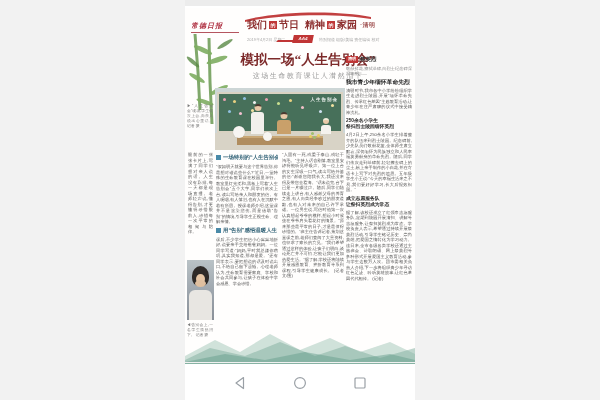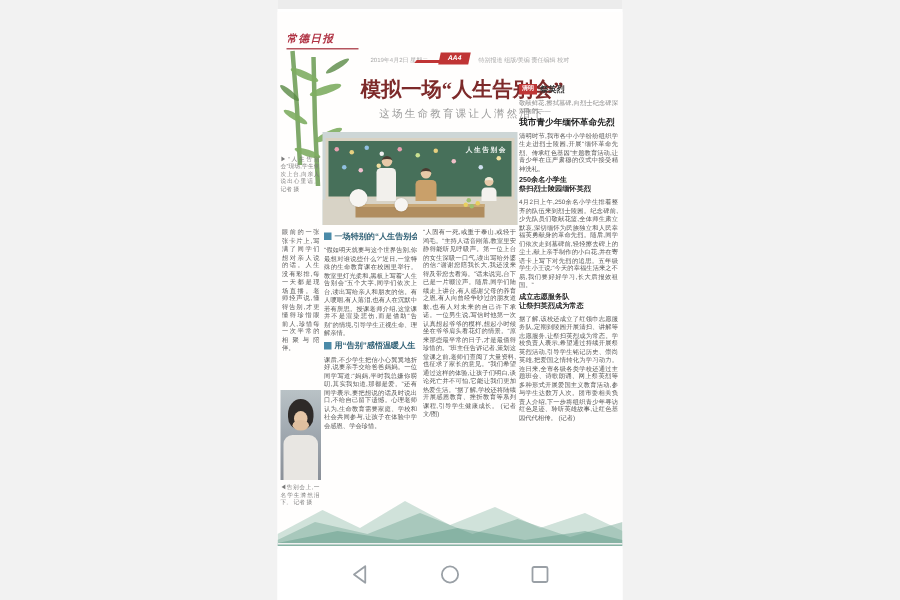--- a/index.html
+++ b/index.html
@@ -123,20 +123,35 @@
 
 <div id="stage">
   <div id="phone">
     <div class="statusbar"></div>
 
     <div id="page">
 
       <div class="masthead">常德日报</div>
       <div class="masthead-rule"></div>
 
+      <div class="banner">
+        <svg class="banner-swoosh" viewBox="0 0 130 12">
+          <path d="M2 10 C 35 1, 95 0, 128 7 L 128 9 C 95 3, 35 4, 2 12 Z" fill="#c24040"></path>
+        </svg>
+        <div class="banner-row">
+          <span>我们</span>
+            <span class="de-box">的</span>
+            <span>节日</span>
+            <span style="width:4px"></span>
+            <span>精神</span>
+            <span class="de-box">的</span>
+            <span>家园</span>
+            <span class="banner-suffix">·清明</span>
+        </div>
+      </div>
 
       <div class="dateline">
         <span class="date-txt">2019年4月2日 星期二</span>
         <span class="badge-tail"></span>
         <span class="page-badge">AA4</span>
         <span class="meta-txt">特别报道  组版/美编  责任编辑  校对</span>
       </div>
 
       <svg class="bamboo" viewBox="0 0 52 96">
         <g stroke="#6a9a52" stroke-width="3" fill="none" opacity="0.85">

